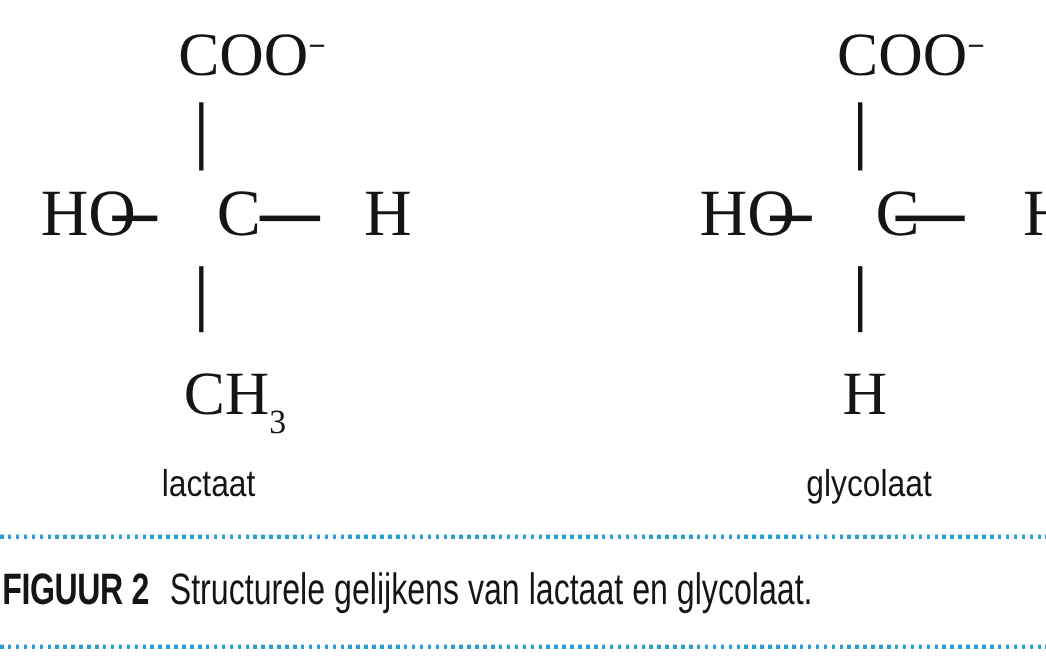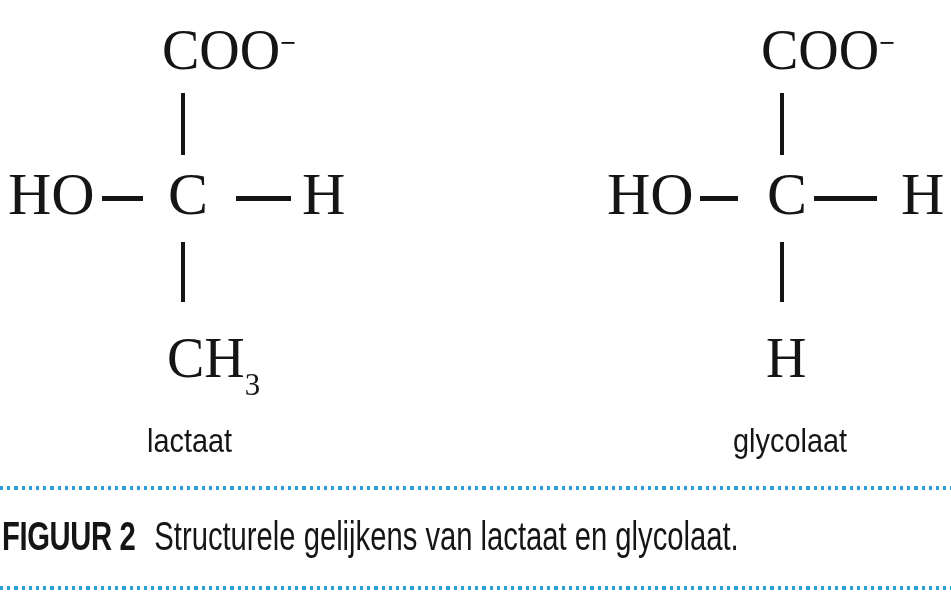--- a/index.html
+++ b/index.html
@@ -22,21 +22,21 @@
   .formula{
     position:absolute;
     font-family:"Liberation Serif","DejaVu Serif",serif;
     color:var(--ink);line-height:1;white-space:nowrap;
   }
   .top-group{left:162px;top:22px;font-size:56px;}
   .charge{
     font-size:0.5em;font-weight:bold;
     position:relative;top:-0.62em;letter-spacing:0;
   }
-  .mid{font-size:60px;top:164px;}
+  .mid{font-size:60px;top:164px;margin-left:29px;}
   .left-group{left:8px;}
   .center-atom{left:168px;}
   .right-group{left:302px;}
   .bottom-group{left:167px;top:307px;font-size:56px;margin-top:23px;}
   .bottom-group sub{font-size:0.55em;line-height:0;position:relative;top:0.18em;}
 
   
   .bond{position:absolute;background:var(--ink);}
   .bond-top{left:181px;top:93px;width:4px;height:62px;}
   .bond-bottom{left:181px;top:242px;width:4px;height:60px;}

